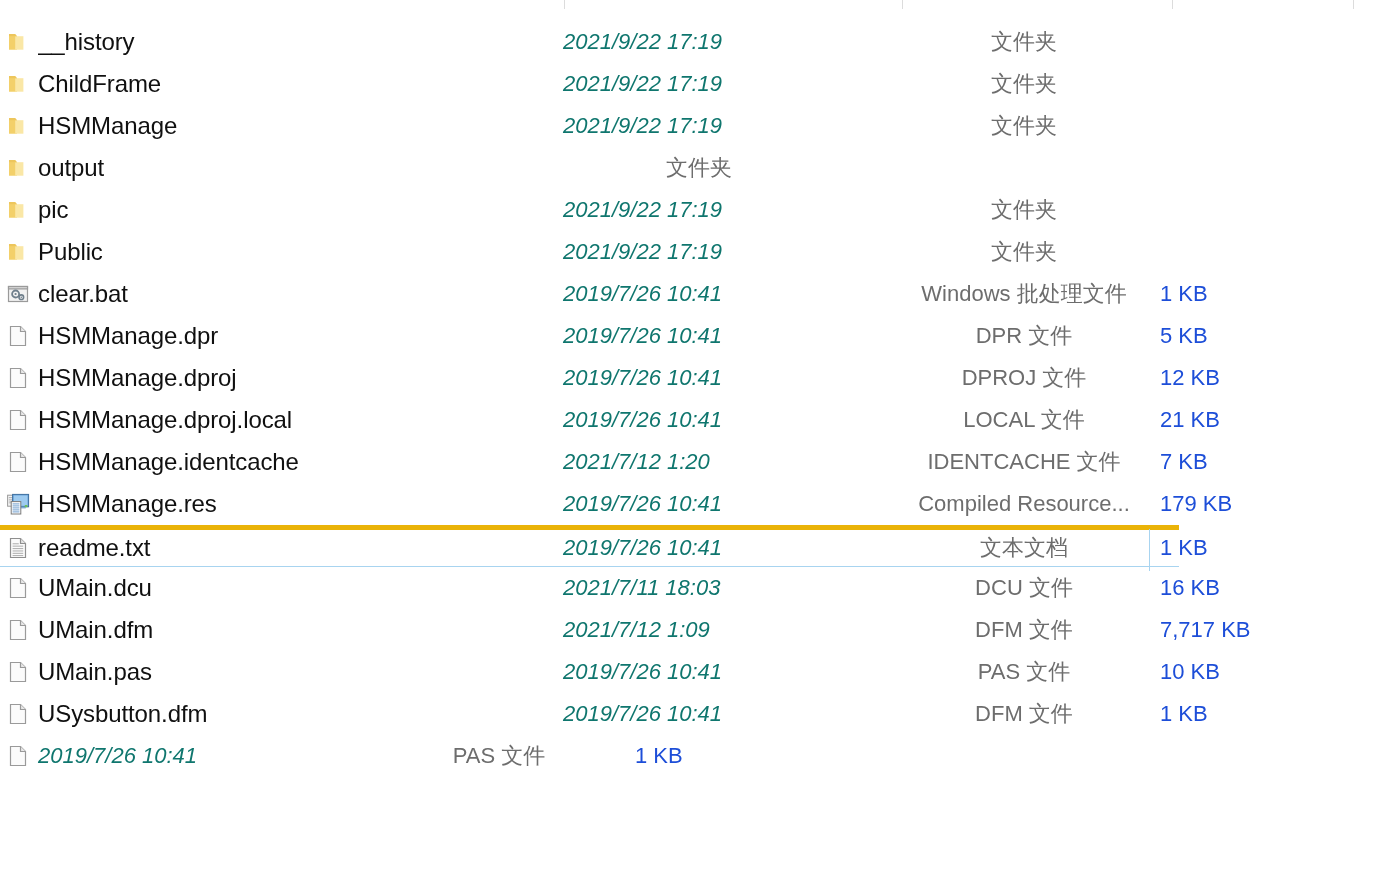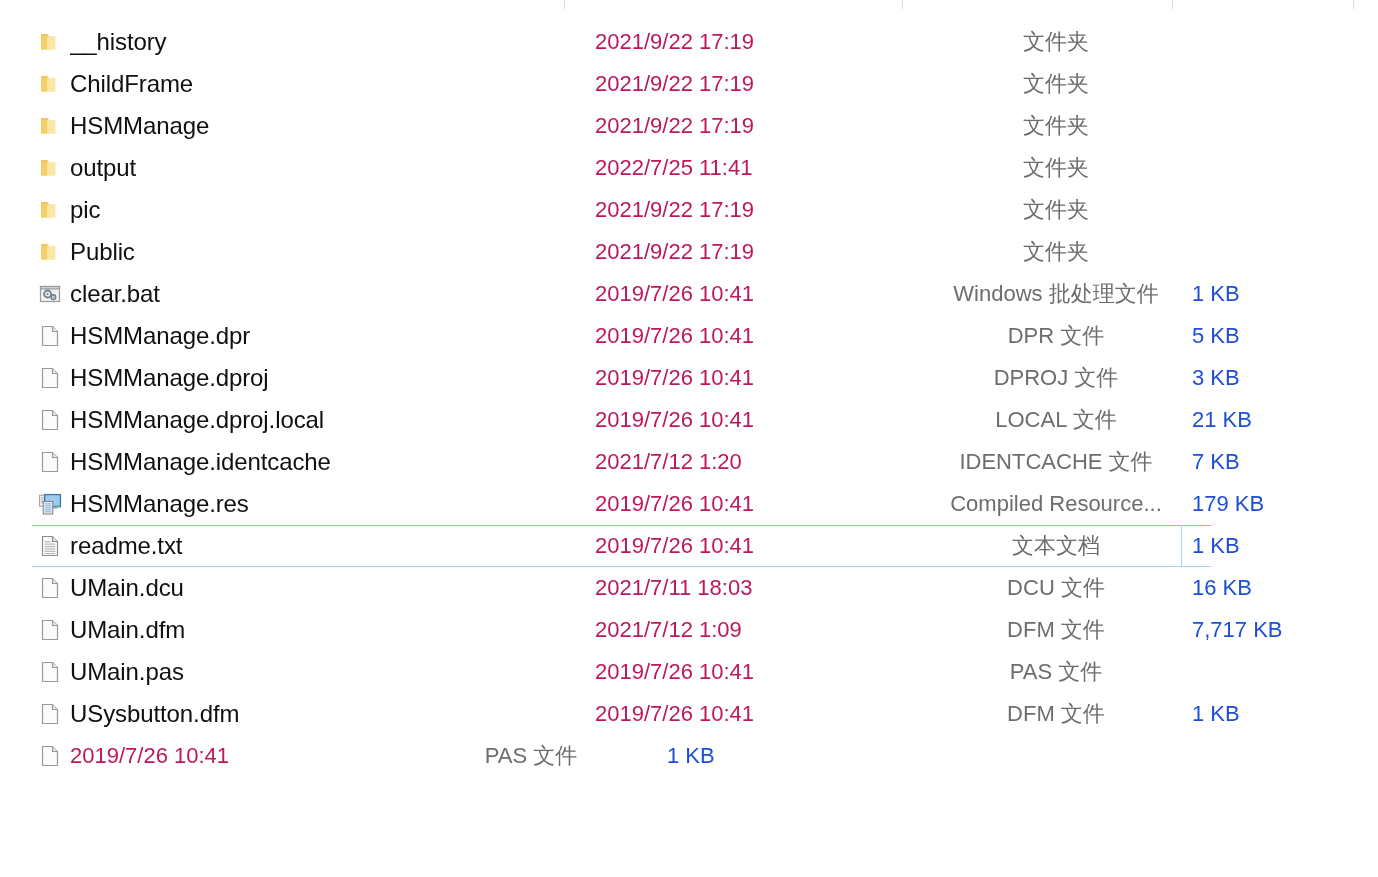--- a/index.html
+++ b/index.html
@@ -33,37 +33,36 @@
   .col-sep.s1 { left: 564px; }
   .col-sep.s2 { left: 902px; }
   .col-sep.s3 { left: 1172px; }
   .col-sep.s4 { left: 1353px; }
 
   #file-list {
     position: absolute;
     top: 21px;
     left: 0;
     width: 1179px;
-    padding-left: 32px;
   }
 
   .row {
     position: relative;
     display: flex;
     align-items: center;
     height: 42px;
     box-sizing: border-box;
     padding-left: 6px;
     border: 1px solid transparent;
     border-left: none;
     border-right: none;
   }
 
   .row.selected {
-    border-top: 1px solid #eab308;
+    border-top: 5px solid #eab308;
     border-bottom: 1px solid #a8d4f0;
     background: #ffffff;
   }
   .row.selected .sel-cap {
     position: absolute;
     top: -1px;
     right: 29px;
     width: 1px;
     height: 42px;
     background: #a8d4f0;
@@ -85,25 +84,26 @@
     font-size: 24px;
     line-height: 30px;
     letter-spacing: -0.1px;
     white-space: nowrap;
     overflow: hidden;
   }
 
   .cell-date {
     width: 325px;
     min-width: 325px;
-    color: #be185d;
+    color: #0f766e;
     font-size: 22px;
     line-height: 30px;
     white-space: nowrap;
     padding-left: 0px;
+    font-style: italic;
   }
 
   .cell-type {
     width: 272px;
     min-width: 272px;
     color: #6d6d6d;
     font-size: 22px;
     line-height: 30px;
     white-space: nowrap;
     overflow: hidden;
@@ -177,21 +177,20 @@
       </div>
       <div class="row">
         <div class="cell-icon">
           <svg class="icon-svg" width="24" height="24" viewBox="0 0 24 24">
             <path d="M3 4 h6 l2 2.2 v13.5 h-8 z" fill="#f3d06a"></path>
             <path d="M9.2 6.2 h8.2 v13.5 h-8.2 z" fill="#fae7a6"></path>
             <path d="M3 4 h6 l2 2.2 h-8 z" fill="#edc65c"></path>
           </svg>
         </div>
         <div class="cell-name">output</div>
-        <div class="cell-date">2022/7/25 11:41</div>
         <div class="cell-type">文件夹</div>
         <div class="cell-size"></div>
       </div>
       <div class="row">
         <div class="cell-icon">
           <svg class="icon-svg" width="24" height="24" viewBox="0 0 24 24">
             <path d="M3 4 h6 l2 2.2 v13.5 h-8 z" fill="#f3d06a"></path>
             <path d="M9.2 6.2 h8.2 v13.5 h-8.2 z" fill="#fae7a6"></path>
             <path d="M3 4 h6 l2 2.2 h-8 z" fill="#edc65c"></path>
           </svg>
@@ -245,21 +244,21 @@
       <div class="row">
         <div class="cell-icon">
           <svg class="icon-svg" width="24" height="24" viewBox="0 0 24 24">
             <path d="M4.5 2.5 h10 l5 5 v14 h-15 z" fill="#fbfbfb" stroke="#9a9a9a" stroke-width="1.2" stroke-linejoin="miter"></path>
             <path d="M14.5 2.5 v5 h5" fill="#e8e8e8" stroke="#9a9a9a" stroke-width="1.2"></path>
           </svg>
         </div>
         <div class="cell-name">HSMManage.dproj</div>
         <div class="cell-date">2019/7/26 10:41</div>
         <div class="cell-type">DPROJ 文件</div>
-        <div class="cell-size">3 KB</div>
+        <div class="cell-size">12 KB</div>
       </div>
       <div class="row">
         <div class="cell-icon">
           <svg class="icon-svg" width="24" height="24" viewBox="0 0 24 24">
             <path d="M4.5 2.5 h10 l5 5 v14 h-15 z" fill="#fbfbfb" stroke="#9a9a9a" stroke-width="1.2" stroke-linejoin="miter"></path>
             <path d="M14.5 2.5 v5 h5" fill="#e8e8e8" stroke="#9a9a9a" stroke-width="1.2"></path>
           </svg>
         </div>
         <div class="cell-name">HSMManage.dproj.local</div>
         <div class="cell-date">2019/7/26 10:41</div>
@@ -355,20 +354,21 @@
       <div class="row">
         <div class="cell-icon">
           <svg class="icon-svg" width="24" height="24" viewBox="0 0 24 24">
             <path d="M4.5 2.5 h10 l5 5 v14 h-15 z" fill="#fbfbfb" stroke="#9a9a9a" stroke-width="1.2" stroke-linejoin="miter"></path>
             <path d="M14.5 2.5 v5 h5" fill="#e8e8e8" stroke="#9a9a9a" stroke-width="1.2"></path>
           </svg>
         </div>
         <div class="cell-name">UMain.pas</div>
         <div class="cell-date">2019/7/26 10:41</div>
         <div class="cell-type">PAS 文件</div>
+        <div class="cell-size">10 KB</div>
       </div>
       <div class="row">
         <div class="cell-icon">
           <svg class="icon-svg" width="24" height="24" viewBox="0 0 24 24">
             <path d="M4.5 2.5 h10 l5 5 v14 h-15 z" fill="#fbfbfb" stroke="#9a9a9a" stroke-width="1.2" stroke-linejoin="miter"></path>
             <path d="M14.5 2.5 v5 h5" fill="#e8e8e8" stroke="#9a9a9a" stroke-width="1.2"></path>
           </svg>
         </div>
         <div class="cell-name">USysbutton.dfm</div>
         <div class="cell-date">2019/7/26 10:41</div>

